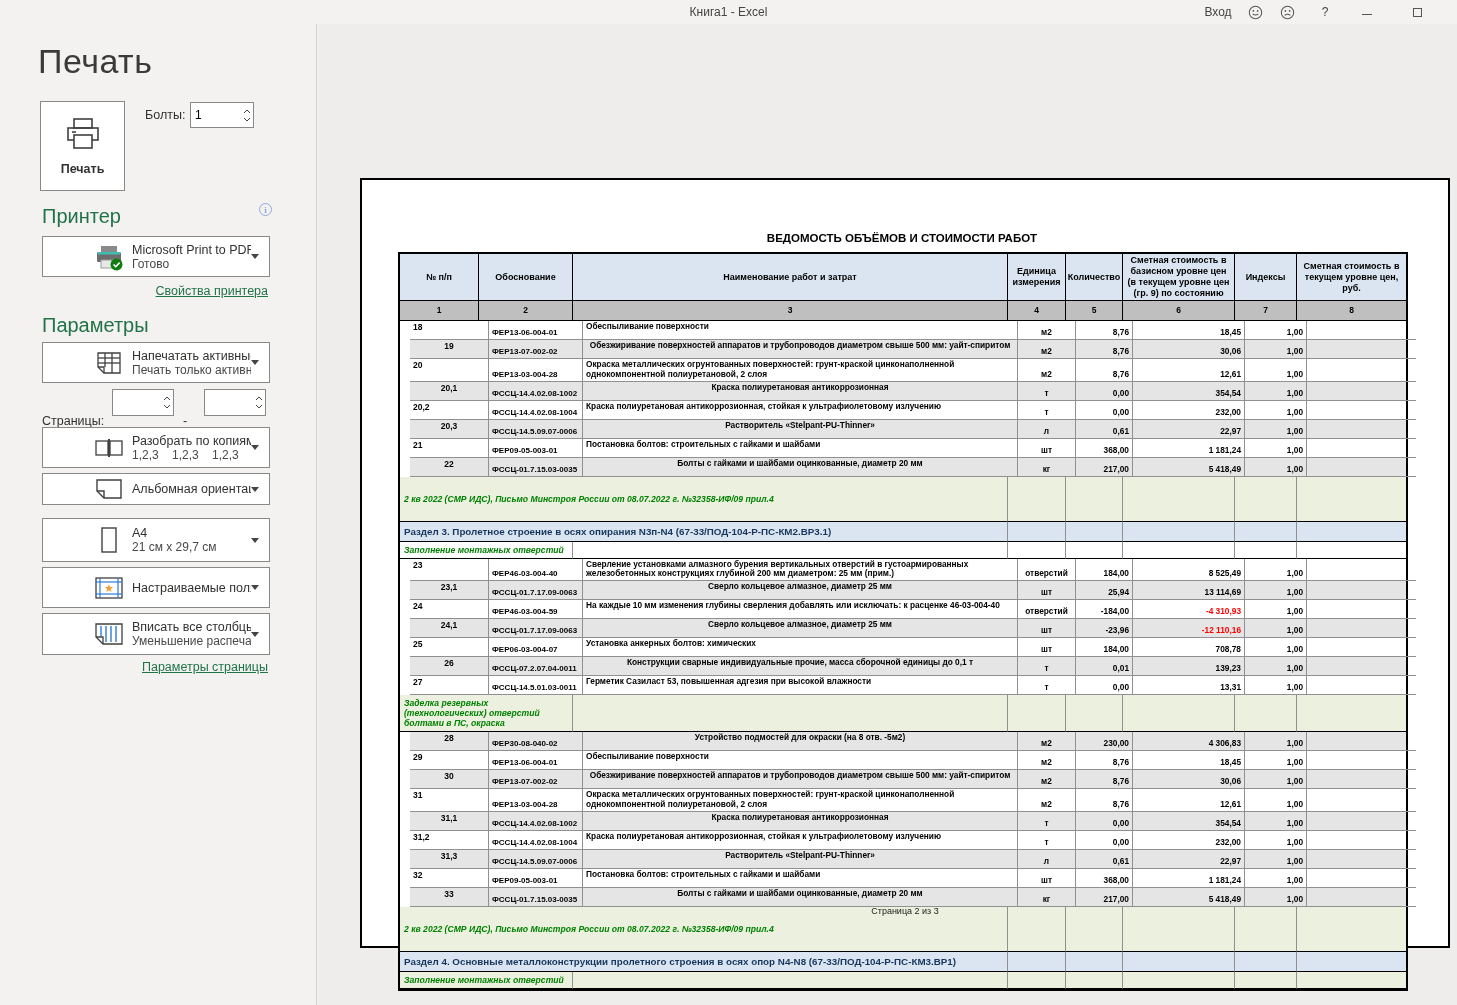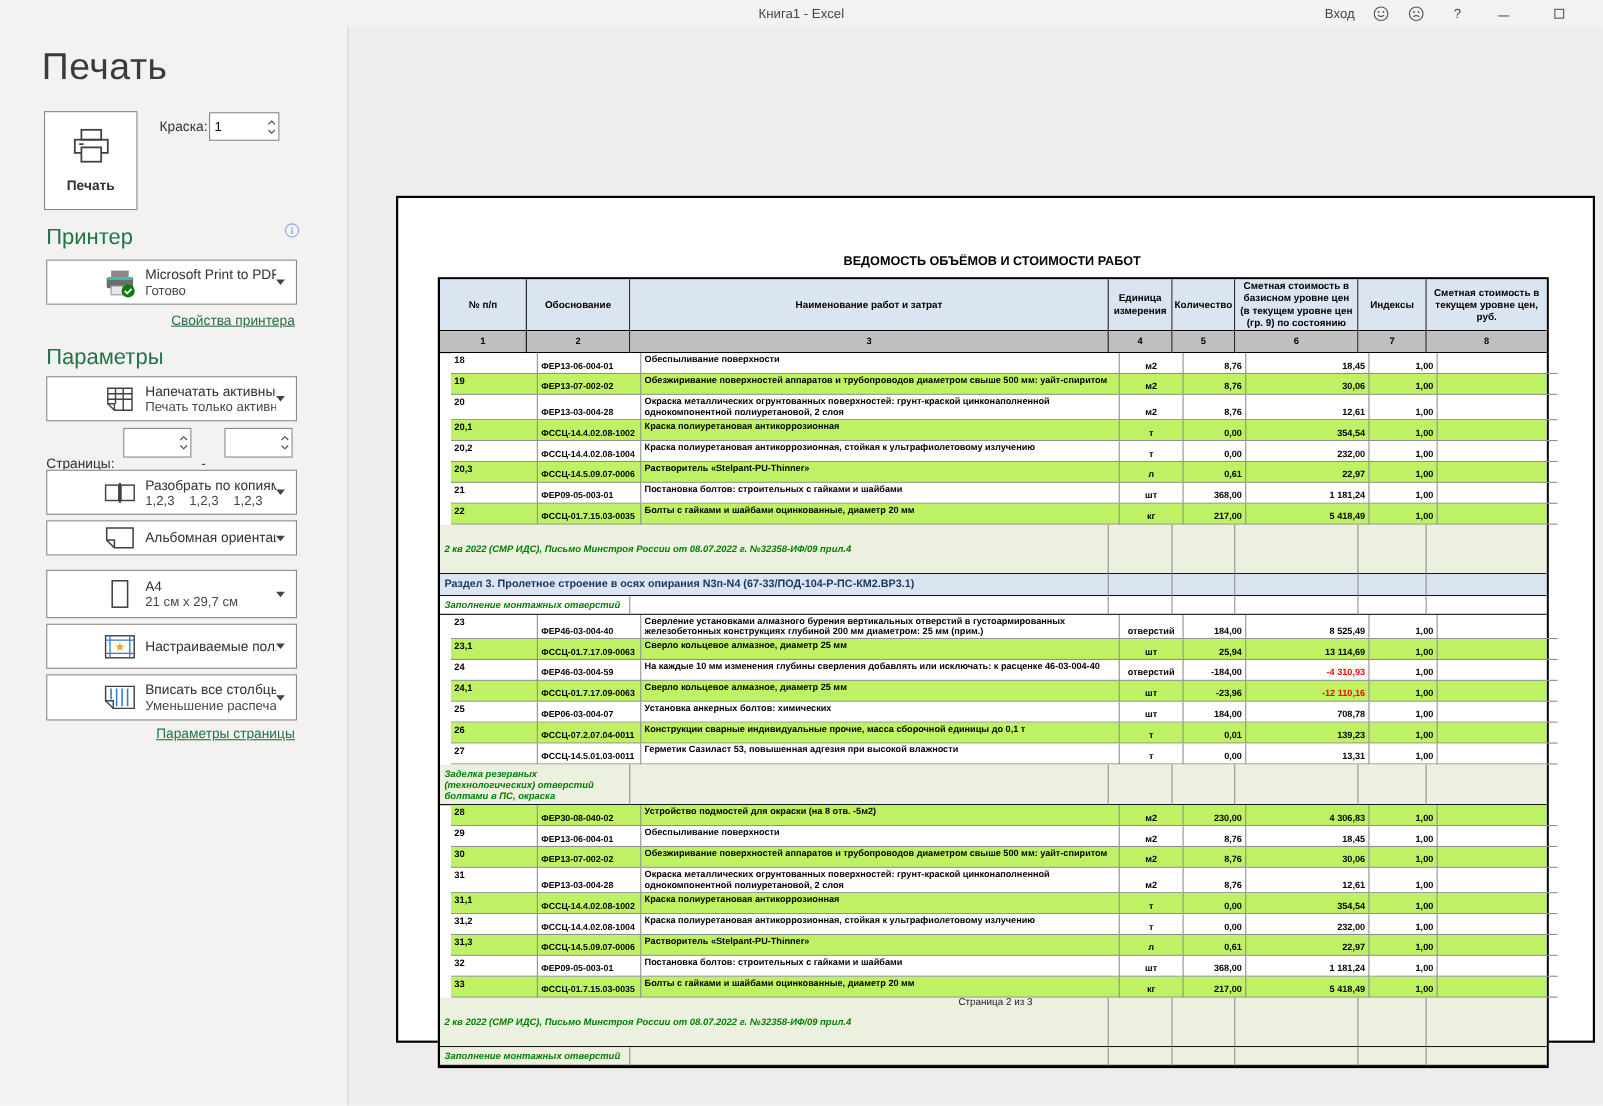--- a/index.html
+++ b/index.html
@@ -50,21 +50,21 @@
   .grid8 { display:grid; grid-template-columns:79px 94px 435px 58px 57px 112px 62px 109px; }
   .hc { background:#dbe5f1; border-right:1px solid #000; border-bottom:1px solid #000; font-size:9px; font-weight:bold; text-align:center; display:flex; align-items:center; justify-content:center; padding:1px 2px; line-height:11px; height:47px; overflow:hidden; color:#000; }
   .hc:last-child { border-right:0; }
   .nc { background:#bfbfbf; border-right:1px solid #000; border-bottom:1px solid #000; font-size:8.5px; font-weight:bold; text-align:center; padding:4px 0 5px; color:#000; }
   .nc:last-child { border-right:0; }
 
   .trow { position:relative; }
   .tc { border-right:1px solid #909090; border-bottom:1px solid #909090; padding:1px 3px; overflow:hidden; color:#000; }
   .tc:last-child { border-right:0; }
   .trow.item { min-height:19px; background:#fff;margin-left:10px; }
-  .trow.item.shade { background:#bef264; }
+  .trow.item.shade { background:#e5e5e5;text-align:center; }
   .c-num { font-size:8.5px; font-weight:bold; }
   .c-code { display:flex; align-items:flex-end; font-size:8px; font-weight:bold; padding-bottom:2px; }
   .c-name { font-size:8.3px; font-weight:bold; line-height:1.18; }
   .c-unit { display:flex; align-items:flex-end; justify-content:center; font-size:8.3px; font-weight:bold; padding-bottom:2px; }
   .c-qty,.c-cost,.c-idx { display:flex; align-items:flex-end; justify-content:flex-end; font-size:8.3px; font-weight:bold; padding-bottom:2px; }
   .c-cost.neg { color:#ff0000; }
   .m3 { grid-column:1 / 4; } .m2 { grid-column:1 / 3; }
   .trow.note { background:#ebf1de; }
   .trow.note .tc { border-bottom-color:#000; }
   .note-text { font-size:8.6px; font-weight:bold; font-style:italic; color:#008000; padding:17px 4px; }
@@ -117,21 +117,21 @@
             <rect x="10" y="2" width="18" height="9"></rect>
             <rect x="4" y="11" width="30" height="12"></rect>
             <rect x="10" y="18" width="18" height="13" fill="#fff"></rect>
             <line x1="8" y1="15" x2="12" y2="15"></line>
           </g>
         </svg>
     </span>
     <span class="lbl">Печать</span>
   </div>
 
-  <div class="copies-lbl">Краска:</div>
+  <div class="copies-lbl">Болты:</div>
   <div class="spin copies-spin">
     <input value="1" style="">
     <div class="arrows">
       <svg width="8" height="5" viewBox="0 0 8 5">
           <path d="M1 4 L4 1 L7 4" stroke="#444" fill="none"></path>
         </svg>
       <svg width="8" height="5" viewBox="0 0 8 5">
           <path d="M1 1 L4 4 L7 1" stroke="#444" fill="none"></path>
         </svg>
     </div>
@@ -607,20 +607,28 @@
             <div class="tc c-last"></div>
           </div>
           <div class="trow grid8 note">
             <div class="tc m3 note-text">2 кв 2022 (СМР ИДС), Письмо Минстроя России от 08.07.2022 г. №32358-ИФ/09 прил.4</div>
             <div class="tc "></div>
             <div class="tc "></div>
             <div class="tc "></div>
             <div class="tc "></div>
             <div class="tc "></div>
           </div>
+          <div class="trow grid8 section">
+            <div class="tc m3 section-text">Раздел 4. Основные металлоконструкции пролетного строения в осях опор N4-N8 (67-33/ПОД-104-Р-ПС-КМ3.ВР1)</div>
+            <div class="tc "></div>
+            <div class="tc "></div>
+            <div class="tc "></div>
+            <div class="tc "></div>
+            <div class="tc "></div>
+          </div>
           <div class="trow grid8 subsection tint">
             <div class="tc m2 subsection-text">Заполнение монтажных отверстий</div>
             <div class="tc "></div>
             <div class="tc "></div>
             <div class="tc "></div>
             <div class="tc "></div>
             <div class="tc "></div>
             <div class="tc "></div>
           </div>
         </div>

